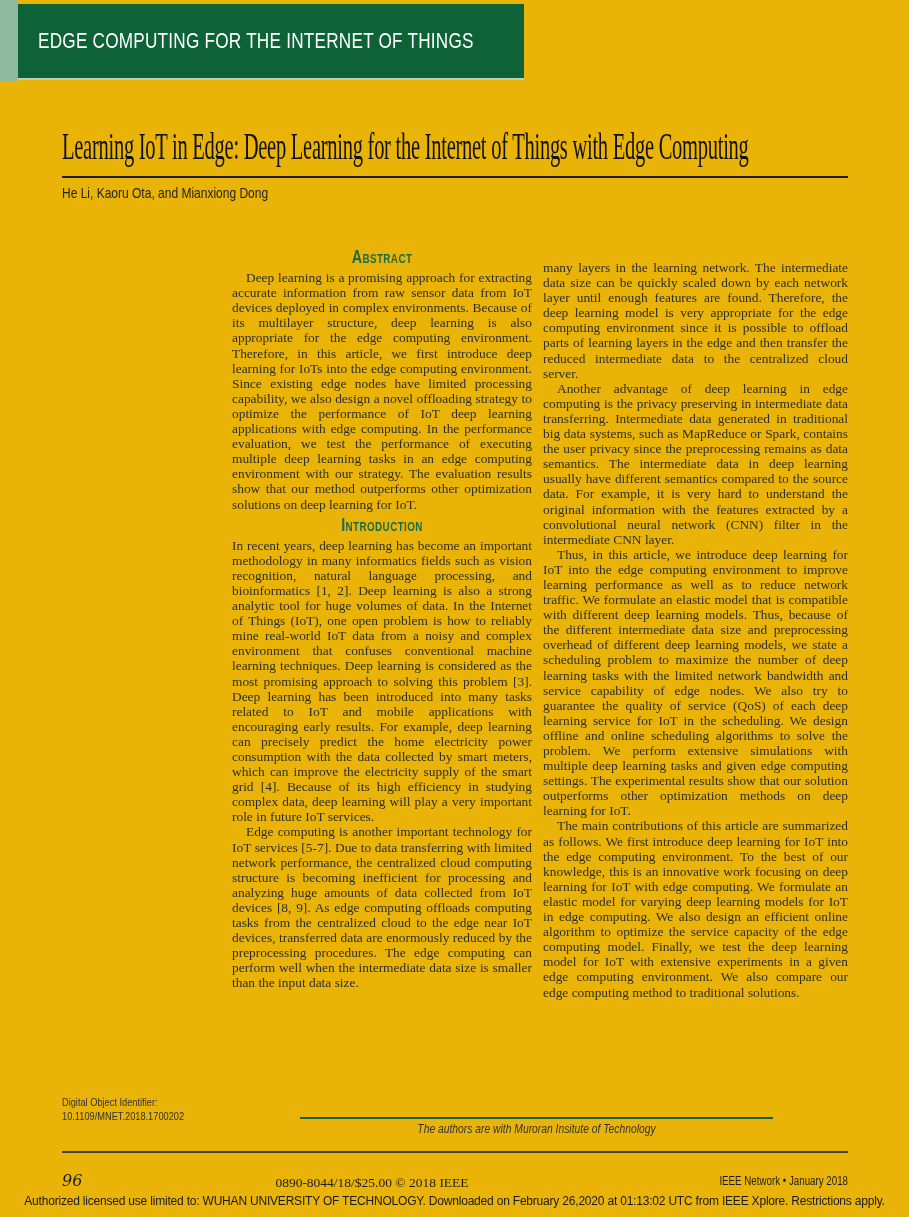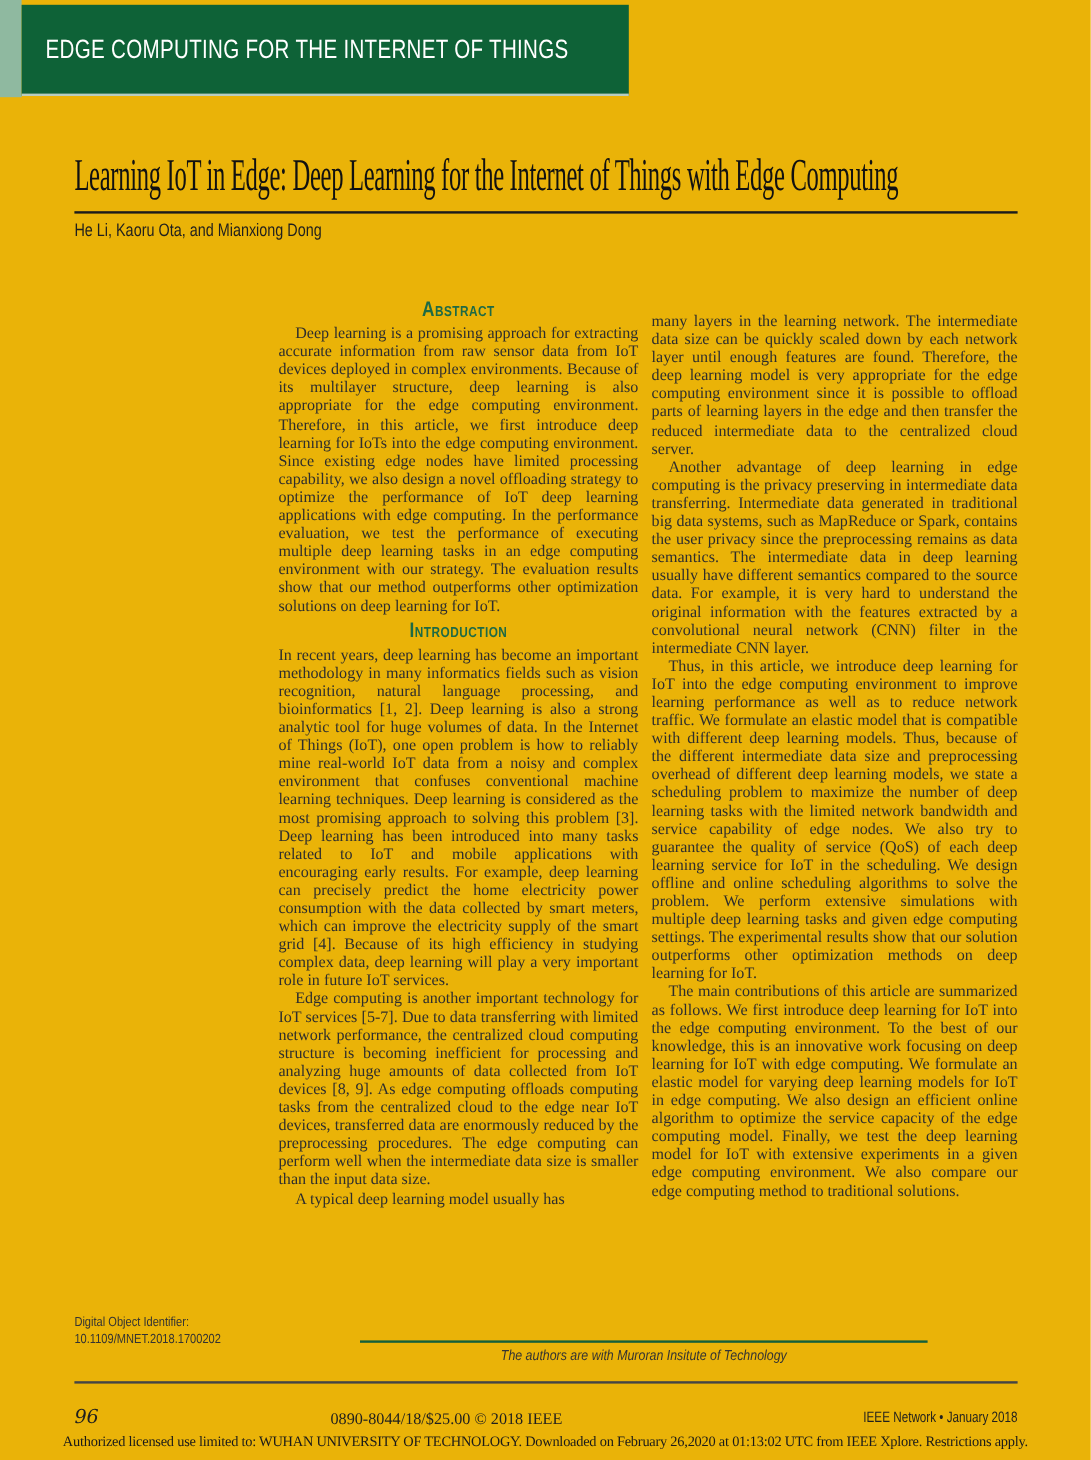--- a/index.html
+++ b/index.html
@@ -159,21 +159,21 @@
     font-size: 12.5px;
     color: #1f1f1f;
     white-space: nowrap;
     transform: scaleX(0.78);
     transform-origin: right center;
   }
   .license {
     position: absolute; left: 0; top: 1194px;
     width: 909px;
     text-align: center;
-    font-family: Liberation Serif, serif;
+    font-family: Liberation Sans, sans-serif;
     font-size: 12px;
     letter-spacing: -0.2px;
     color: #1a1a1a;
     white-space: nowrap;
   }
 </style>
 </head>
 <body>
 
 <div class="page">
@@ -189,21 +189,20 @@
   </div>
   <div class="title-rule"></div>
   <div class="authors">He Li, Kaoru Ota, and Mianxiong Dong</div>
 
   <div class="col col-left">
     <h2 class="section-heading">Abstract</h2>
     <p>Deep learning is a promising approach for extracting accurate information from raw sensor data from IoT devices deployed in complex environments. Because of its multilayer structure, deep learning is also appropriate for the edge computing environment. Therefore, in this article, we first introduce deep learning for IoTs into the edge computing environment. Since existing edge nodes have limited processing capability, we also design a novel offloading strategy to optimize the performance of IoT deep learning applications with edge computing. In the performance evaluation, we test the performance of executing multiple deep learning tasks in an edge computing environment with our strategy. The evaluation results show that our method outperforms other optimization solutions on deep learning for IoT.</p>
     <h2 class="section-heading second">Introduction</h2>
     <p class="no-indent">In recent years, deep learning has become an important methodology in many informatics fields such as vision recognition, natural language processing, and bioinformatics [1, 2]. Deep learning is also a strong analytic tool for huge volumes of data. In the Internet of Things (IoT), one open problem is how to reliably mine real-world IoT data from a noisy and complex environment that confuses conventional machine learning techniques. Deep learning is considered as the most promising approach to solving this problem [3]. Deep learning has been introduced into many tasks related to IoT and mobile applications with encouraging early results. For example, deep learning can precisely predict the home electricity power consumption with the data collected by smart meters, which can improve the electricity supply of the smart grid [4]. Because of its high efficiency in studying complex data, deep learning will play a very important role in future IoT services.</p>
     <p>Edge computing is another important technology for IoT services [5-7]. Due to data transferring with limited network performance, the centralized cloud computing structure is becoming inefficient for processing and analyzing huge amounts of data collected from IoT devices [8, 9]. As edge computing offloads computing tasks from the centralized cloud to the edge near IoT devices, transferred data are enormously reduced by the preprocessing procedures. The edge computing can perform well when the intermediate data size is smaller than the input data size.</p>
-    <p>A typical deep learning model usually has</p>
   </div>
 
   <div class="col col-right">
     <p class="no-indent">many layers in the learning network. The intermediate data size can be quickly scaled down by each network layer until enough features are found. Therefore, the deep learning model is very appropriate for the edge computing environment since it is possible to offload parts of learning layers in the edge and then transfer the reduced intermediate data to the centralized cloud server.</p>
     <p>Another advantage of deep learning in edge computing is the privacy preserving in intermediate data transferring. Intermediate data generated in traditional big data systems, such as MapReduce or Spark, contains the user privacy since the preprocessing remains as data semantics. The intermediate data in deep learning usually have different semantics compared to the source data. For example, it is very hard to understand the original information with the features extracted by a convolutional neural network (CNN) filter in the intermediate CNN layer.</p>
     <p>Thus, in this article, we introduce deep learning for IoT into the edge computing environment to improve learning performance as well as to reduce network traffic. We formulate an elastic model that is compatible with different deep learning models. Thus, because of the different intermediate data size and preprocessing overhead of different deep learning models, we state a scheduling problem to maximize the number of deep learning tasks with the limited network bandwidth and service capability of edge nodes. We also try to guarantee the quality of service (QoS) of each deep learning service for IoT in the scheduling. We design offline and online scheduling algorithms to solve the problem. We perform extensive simulations with multiple deep learning tasks and given edge computing settings. The experimental results show that our solution outperforms other optimization methods on deep learning for IoT.</p>
     <p>The main contributions of this article are summarized as follows. We first introduce deep learning for IoT into the edge computing environment. To the best of our knowledge, this is an innovative work focusing on deep learning for IoT with edge computing. We formulate an elastic model for varying deep learning models for IoT in edge computing. We also design an efficient online algorithm to optimize the service capacity of the edge computing model. Finally, we test the deep learning model for IoT with extensive experiments in a given edge computing environment. We also compare our edge computing method to traditional solutions.</p>
   </div>
 
   <div class="doi">

